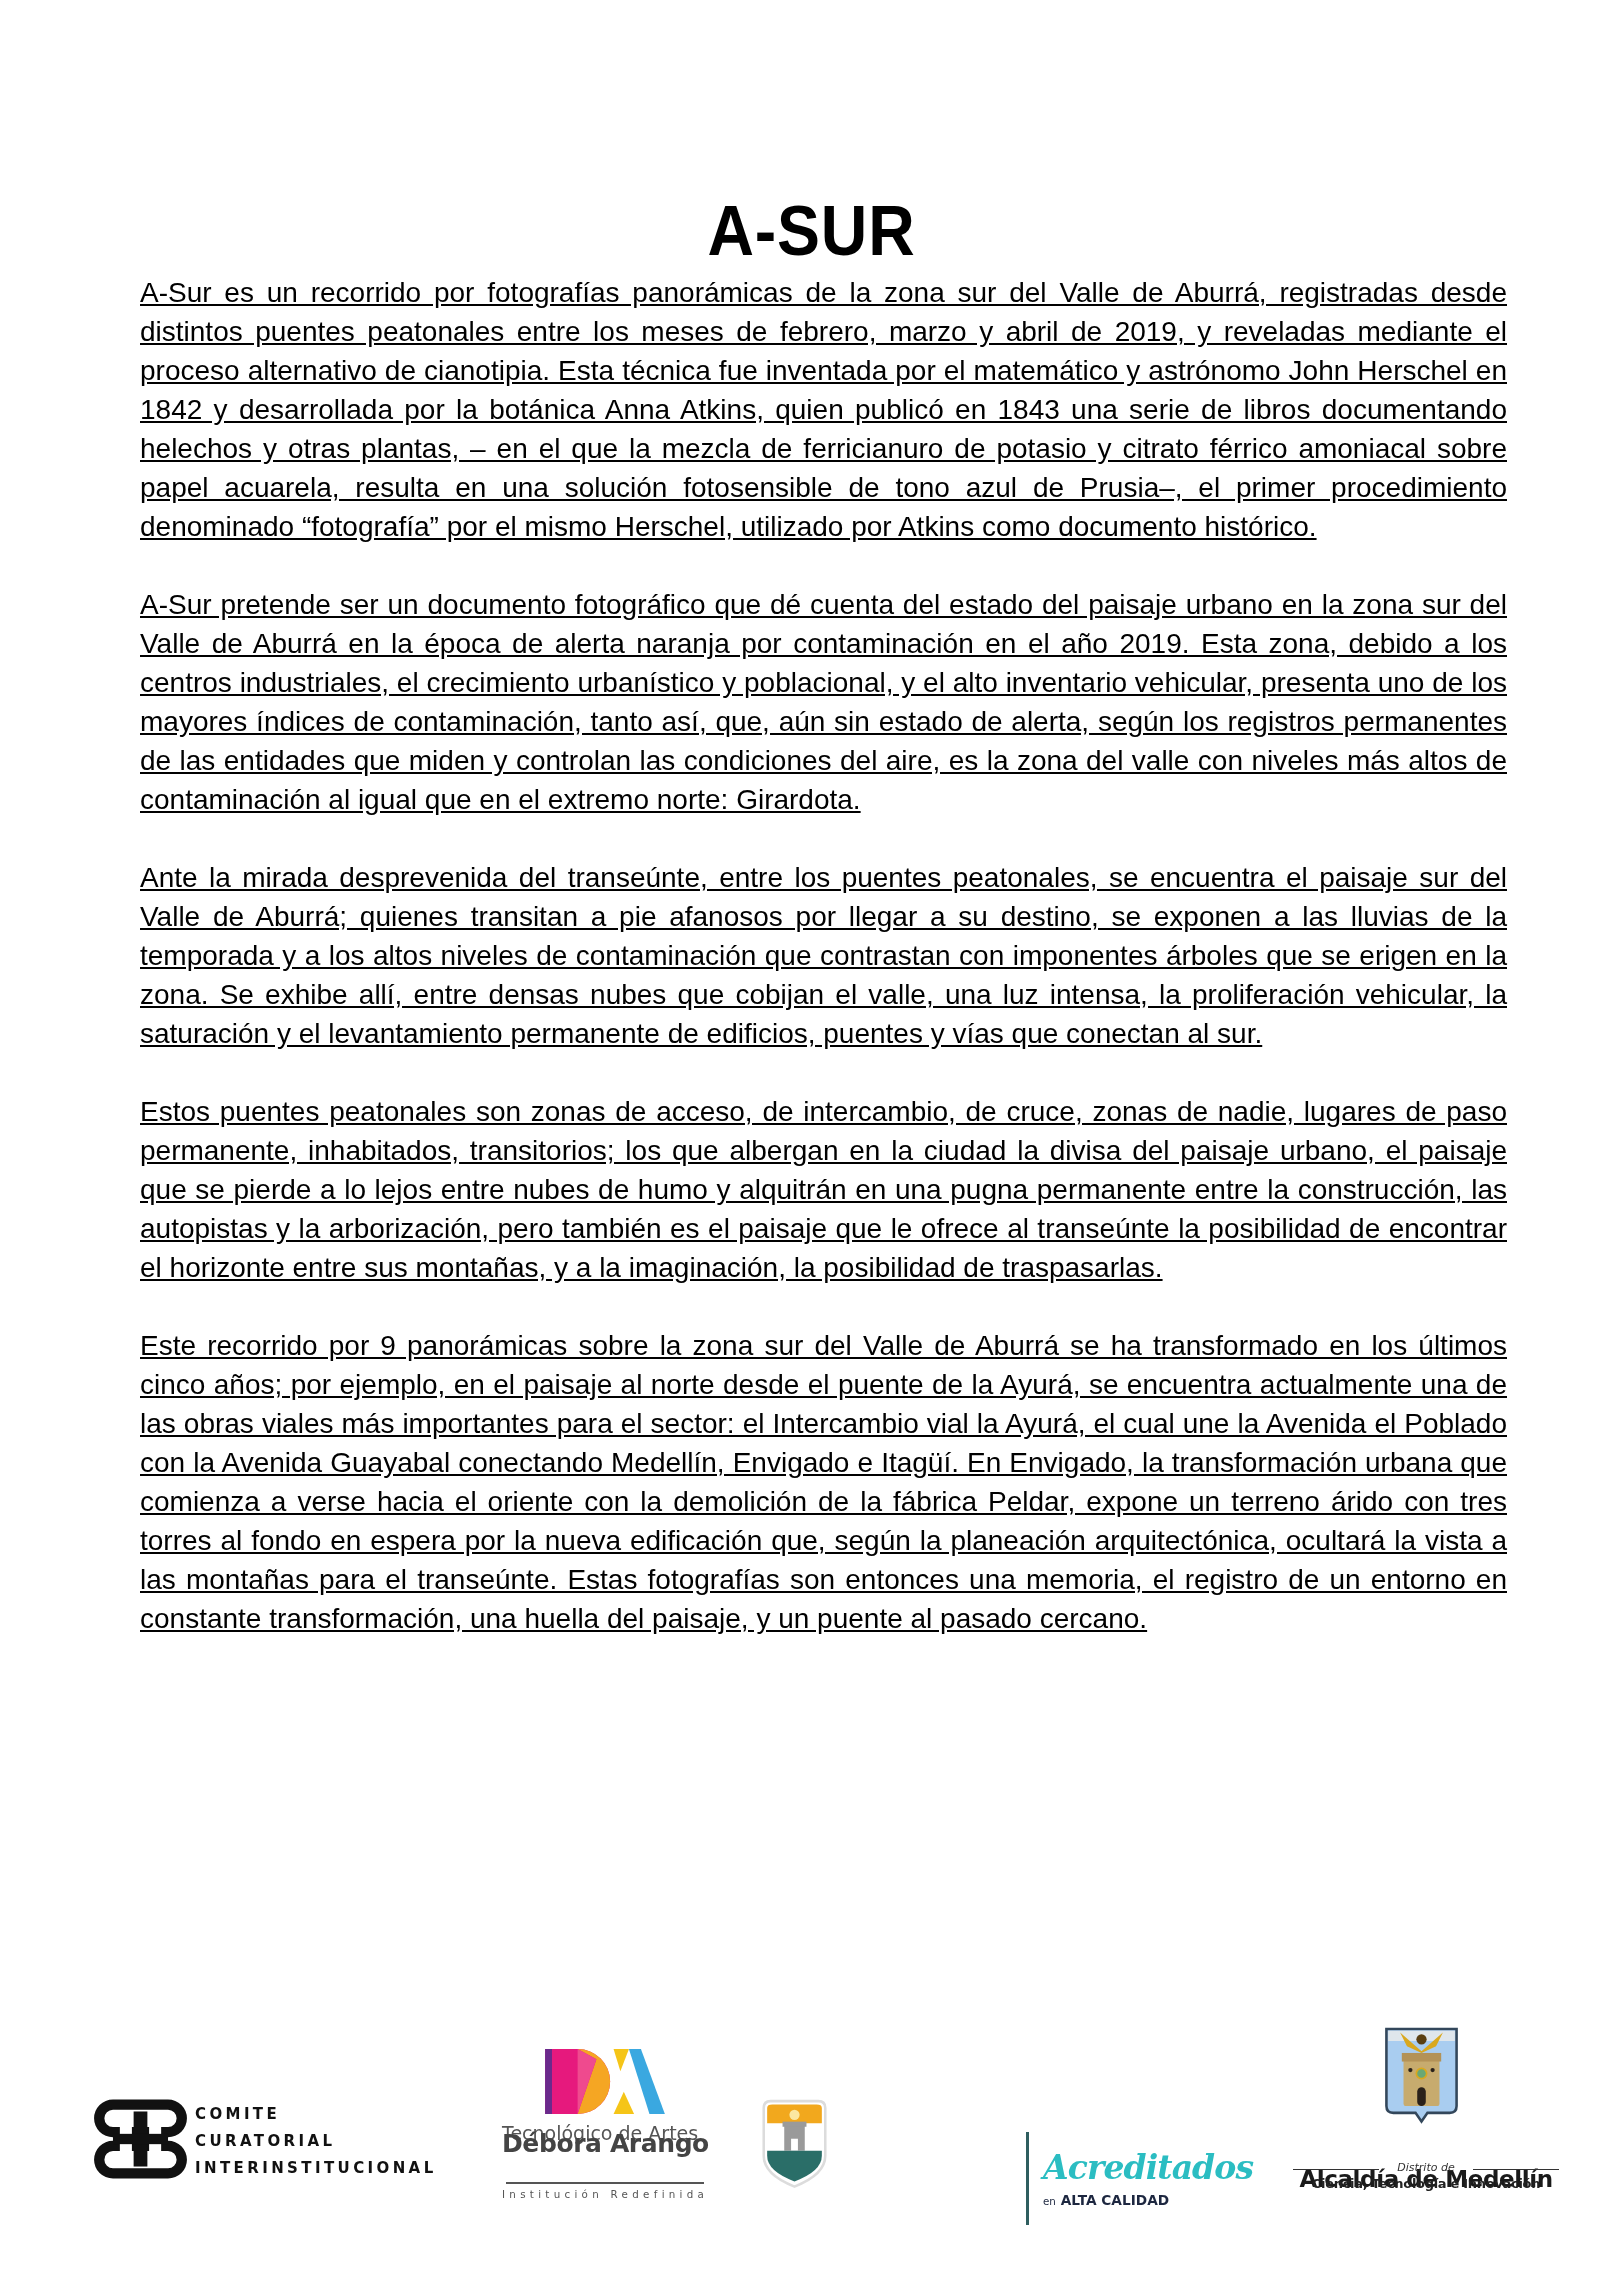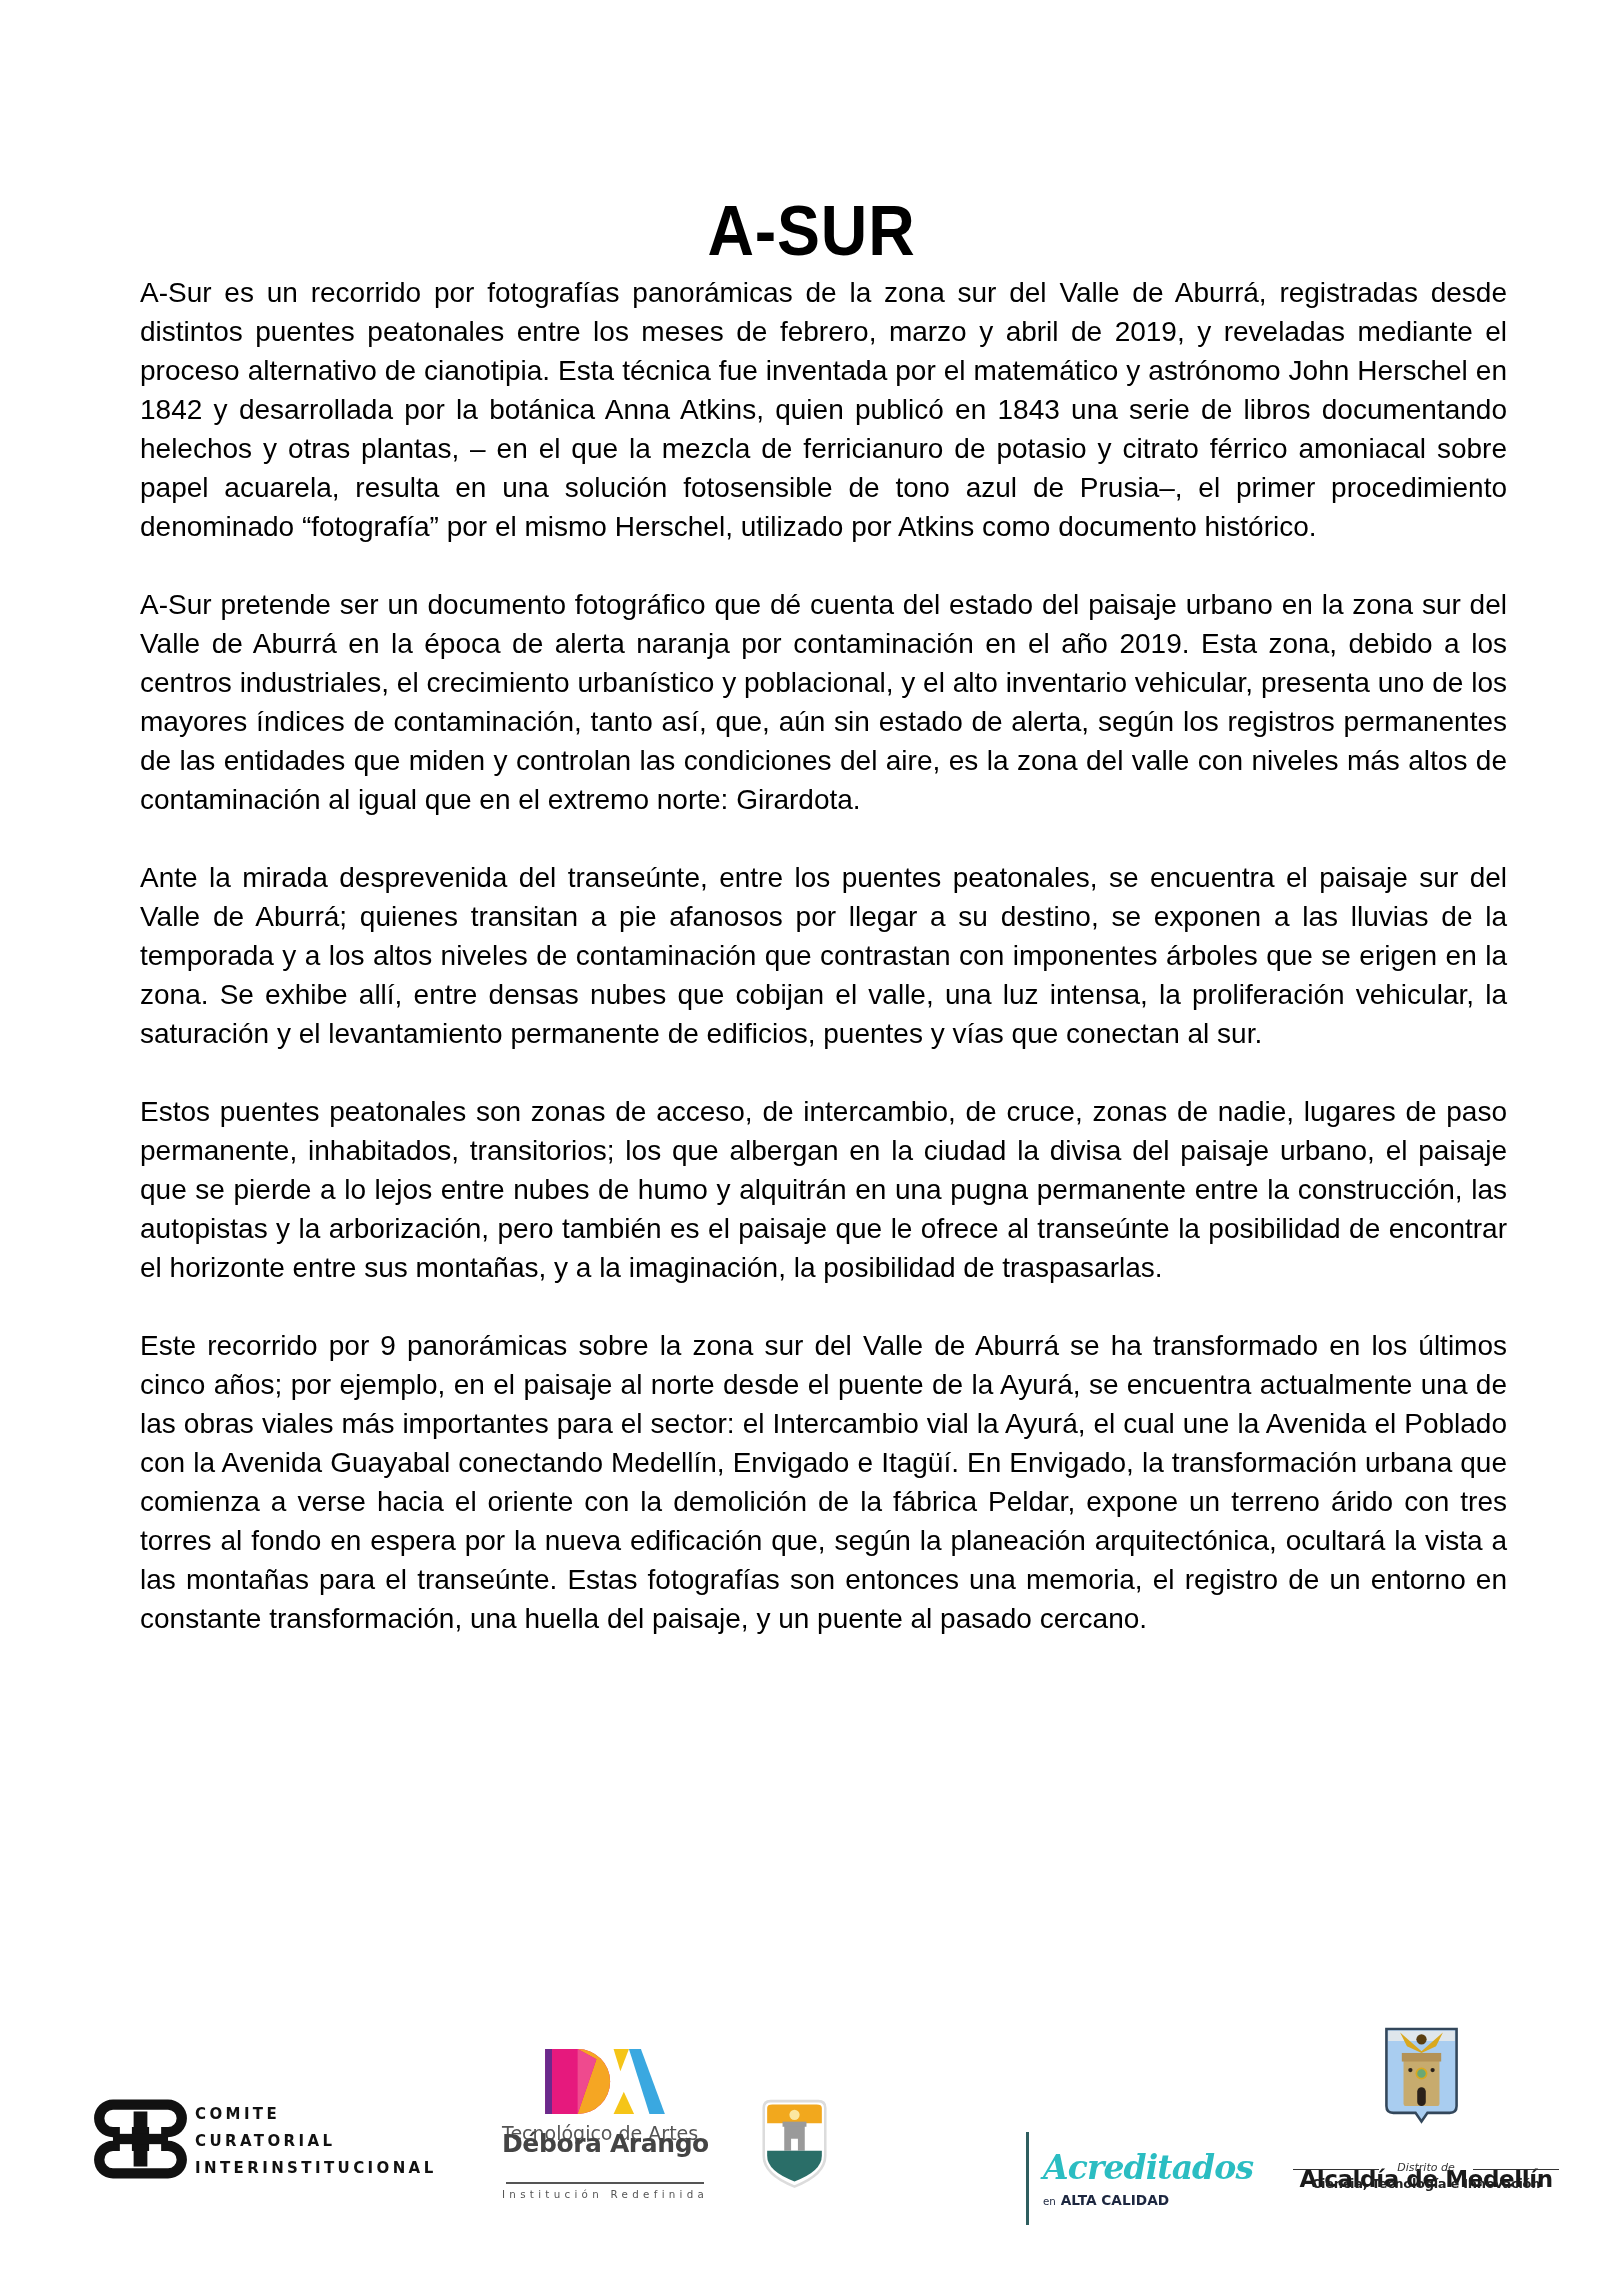--- a/index.html
+++ b/index.html
@@ -13,21 +13,21 @@
       font-weight: bold; font-size: 70px; letter-spacing: 0.9px;
       transform: scaleX(0.92);
     }
 
     .body-text {
       position: absolute; left: 140px; width: 1367px; top: 273px;
       font-family: "Liberation Sans", sans-serif;
       font-size: 28px; line-height: 39px;
       text-align: justify;
     }
-    .body-text p { margin: 0 0 39px 0; }
+    .body-text p { margin: 0 0 39px 0; text-decoration: underline; }
     .body-text p.signature { text-align: left; margin-top: 0; word-spacing: 6.9px; }
 
     
     .logo { position: absolute; }
 
     .logo-cci { left: 94px; top: 2096px; width: 369px; height: 94px; }
     .cci-mark { position: absolute; left: 0; top: 0; width: 93px; height: 86px; }
     .cci-text {
       position: absolute; left: 101px; top: 5.2px;
       font-family: "DejaVu Sans", sans-serif; font-weight: bold;

